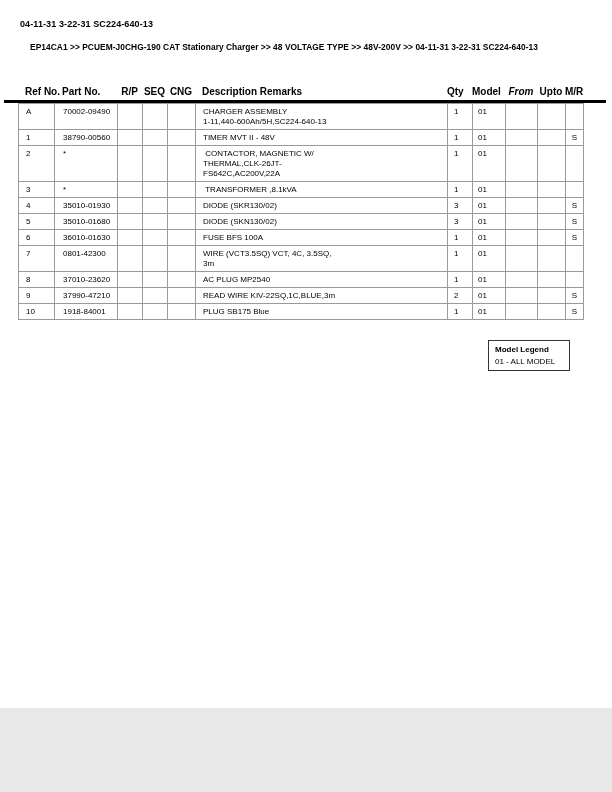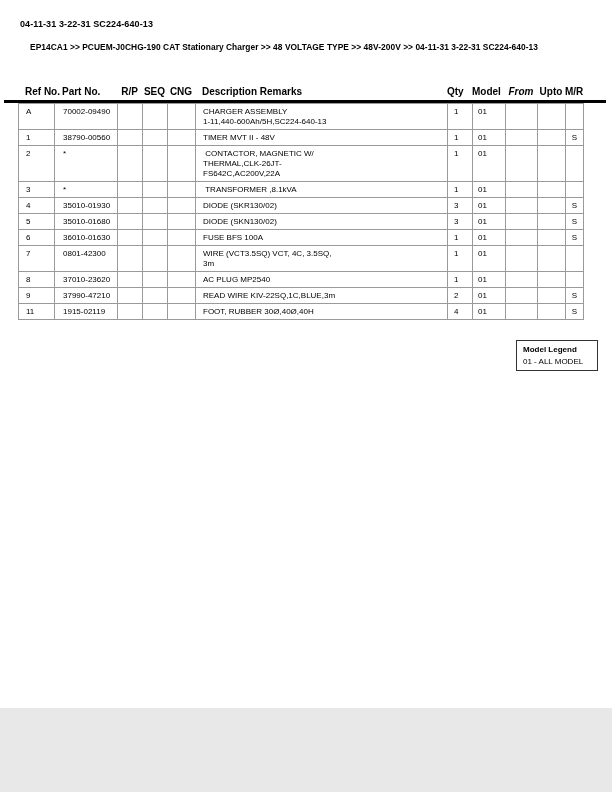--- a/index.html
+++ b/index.html
@@ -58,21 +58,21 @@
     white-space:pre-wrap;
   }
   table.parts td.c-ref  { padding-left:7px; }
   table.parts td.c-part { padding-left:8px; }
   table.parts td.c-desc { padding-left:7px; }
   table.parts td.c-qty  { padding-left:6px; }
   table.parts td.c-model{ padding-left:5px; }
   table.parts td.c-mr   { text-align:center; padding-left:2px; padding-right:2px; }
   
   .legend {
-    position:absolute; left:516px; top:340px;
+    position:absolute; left:488px; top:340px;
     box-sizing:border-box; width:82px; height:31px;
     border:1px solid #333333;
     padding:3px 0 0 6px;
     font-size:8px;
   }
   .legend .legend-title { font-weight:bold; line-height:12px; }
   .legend .legend-entry { line-height:11px; }
 </style>
 </head>
 <body>
@@ -242,27 +242,27 @@
           <td class="c-seq"></td>
           <td class="c-cng"></td>
           <td class="c-desc">READ WIRE KIV-22SQ,1C,BLUE,3m</td>
           <td class="c-qty">2</td>
           <td class="c-model">01</td>
           <td class="c-from"></td>
           <td class="c-upto"></td>
           <td class="c-mr">S</td>
         </tr>
         <tr>
-          <td class="c-ref">11</td>
-          <td class="c-part">1915-02119</td>
-          <td class="c-rp"></td>
-          <td class="c-seq"></td>
-          <td class="c-cng"></td>
-          <td class="c-desc">FOOT, RUBBER 30Ø,40Ø,40H</td>
-          <td class="c-qty">4</td>
+          <td class="c-ref">10</td>
+          <td class="c-part">1918-84001</td>
+          <td class="c-rp"></td>
+          <td class="c-seq"></td>
+          <td class="c-cng"></td>
+          <td class="c-desc">PLUG SB175 Blue</td>
+          <td class="c-qty">1</td>
           <td class="c-model">01</td>
           <td class="c-from"></td>
           <td class="c-upto"></td>
           <td class="c-mr">S</td>
         </tr>
       </tbody>
   </table>
 
   <div class="legend">
     <div class="legend-title">Model Legend</div>

